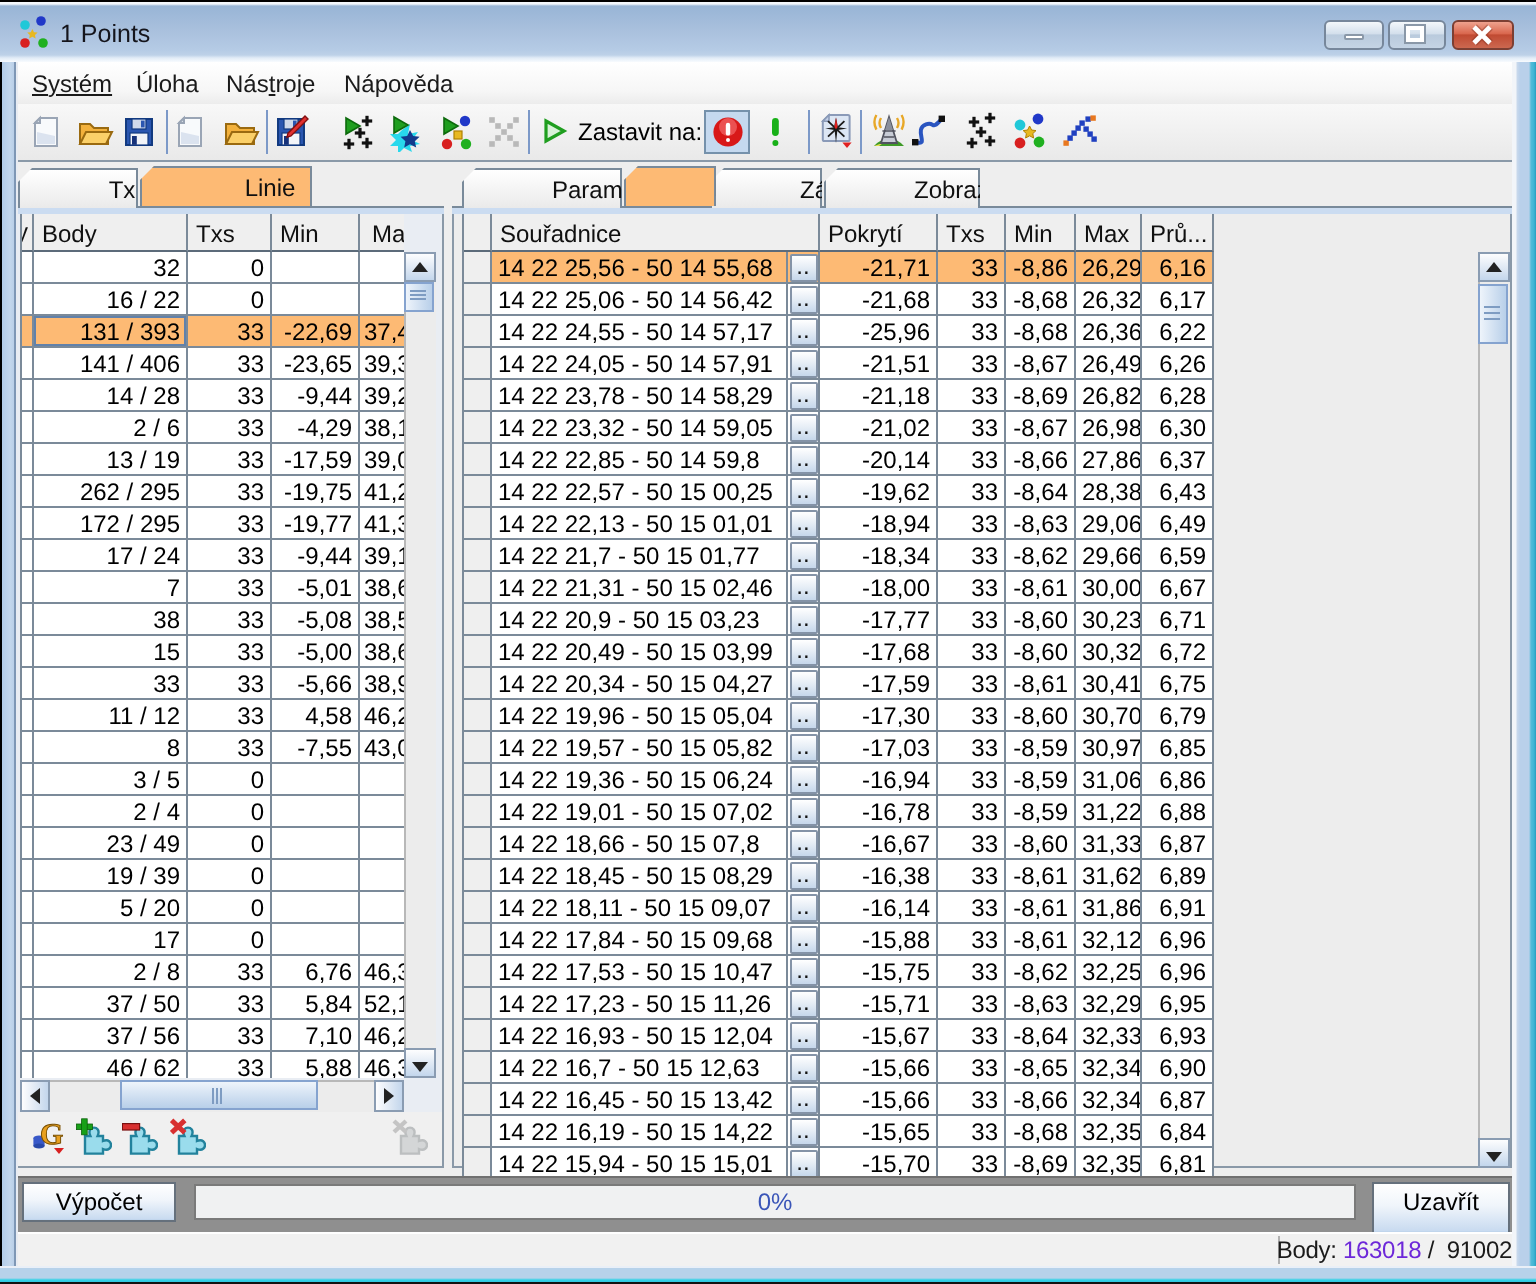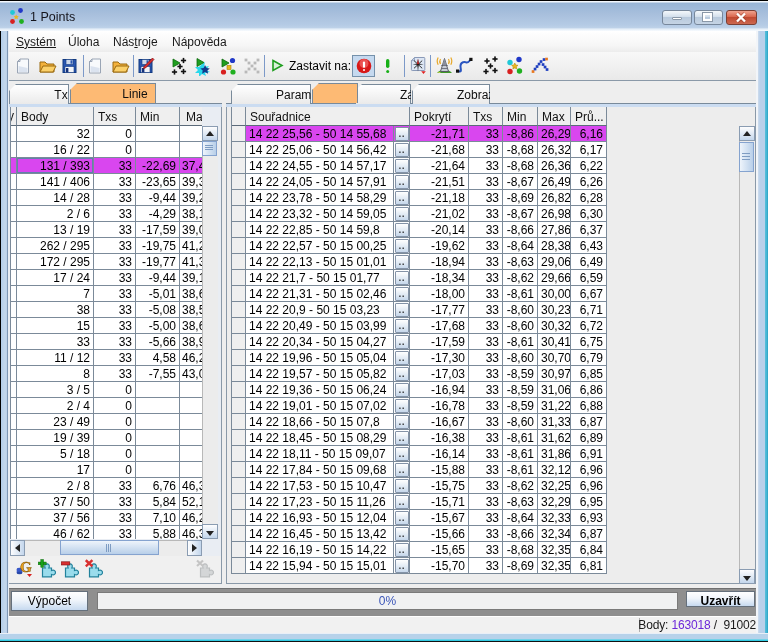--- a/index.html
+++ b/index.html
@@ -7,21 +7,21 @@
 
 
 table.tbl, table.tbl2 { position:absolute; border-collapse:separate; border-spacing:0; table-layout:fixed; background:#fff; }
 table.tbl  { width:192px; }
 table.tbl2 { width:375px; }
 td { height:16px; padding:0 3px 0 3px; font-size:12px; white-space:nowrap; overflow:hidden;
      border-right:1px solid #7b8a99; border-bottom:1px solid #7b8a99; }
 tr.hd td { height:19px; background:#efefef; border-bottom:1px solid #5c6b7a; color:#101010; padding-left:4px; padding-top:2px; }
 tr.rw td.r { text-align:right; }
 tr.rw td.l { text-align:left; }
-tr.sel td { background:#d946ef; }
+tr.sel td { background:#fdba74; }
 td.foc { box-shadow: inset 0 0 0 1px #6181aa; }
 
 .tbl { border-left:1px solid #7b8a99; clip-path: inset(0 0 0 0); }
 .tbl td.c0{ width:6px; padding:0;}
 .tbl td.c1{ width:77px; }
 .tbl td.c2{ width:42px; }
 .tbl td.c3{ width:44px; }
 .tbl td.c4{ width:24px; border-right:none; padding-left:2px;}
 
 .tbl2 { border-left:1px solid #7b8a99; }
@@ -359,21 +359,21 @@
         </tr>
 <tr class="rw">
           <td class="c0"></td>
           <td class="c1 r">19 / 39</td>
           <td class="c2 r">0</td>
           <td class="c3 r"></td>
           <td class="c4 l"></td>
         </tr>
 <tr class="rw">
           <td class="c0"></td>
-          <td class="c1 r">5 / 18</td>
+          <td class="c1 r">5 / 20</td>
           <td class="c2 r">0</td>
           <td class="c3 r"></td>
           <td class="c4 l"></td>
         </tr>
 <tr class="rw">
           <td class="c0"></td>
           <td class="c1 r">17</td>
           <td class="c2 r">0</td>
           <td class="c3 r"></td>
           <td class="c4 l"></td>
@@ -498,21 +498,21 @@
           <td class="d3 r">-21,68</td>
           <td class="d4 r">33</td>
           <td class="d5 r">-8,68</td>
           <td class="d6 r">26,32</td>
           <td class="d7 r">6,17</td>
         </tr>
 <tr class="rw">
           <td class="d0h"></td>
           <td class="d1">14 22 24,55 - 50 14 57,17</td>
           <td class="d2"><span class="dotbtn">..</span></td>
-          <td class="d3 r">-21,64</td>
+          <td class="d3 r">-25,96</td>
           <td class="d4 r">33</td>
           <td class="d5 r">-8,68</td>
           <td class="d6 r">26,36</td>
           <td class="d7 r">6,22</td>
         </tr>
 <tr class="rw">
           <td class="d0h"></td>
           <td class="d1">14 22 24,05 - 50 14 57,91</td>
           <td class="d2"><span class="dotbtn">..</span></td>
           <td class="d3 r">-21,51</td>
@@ -723,20 +723,30 @@
         </tr>
 <tr class="rw">
           <td class="d0h"></td>
           <td class="d1">14 22 16,93 - 50 15 12,04</td>
           <td class="d2"><span class="dotbtn">..</span></td>
           <td class="d3 r">-15,67</td>
           <td class="d4 r">33</td>
           <td class="d5 r">-8,64</td>
           <td class="d6 r">32,33</td>
           <td class="d7 r">6,93</td>
+        </tr>
+<tr class="rw">
+          <td class="d0h"></td>
+          <td class="d1">14 22 16,7 - 50 15 12,63</td>
+          <td class="d2"><span class="dotbtn">..</span></td>
+          <td class="d3 r">-15,66</td>
+          <td class="d4 r">33</td>
+          <td class="d5 r">-8,65</td>
+          <td class="d6 r">32,34</td>
+          <td class="d7 r">6,90</td>
         </tr>
 <tr class="rw">
           <td class="d0h"></td>
           <td class="d1">14 22 16,45 - 50 15 13,42</td>
           <td class="d2"><span class="dotbtn">..</span></td>
           <td class="d3 r">-15,66</td>
           <td class="d4 r">33</td>
           <td class="d5 r">-8,66</td>
           <td class="d6 r">32,34</td>
           <td class="d7 r">6,87</td>
@@ -769,21 +779,21 @@
 <div class="tri" style="left:743px;top:131px;border-left:4px solid transparent;border-right:4px solid transparent;border-bottom:5px solid #222;"></div>
 <div class="sbbtn" style="left:739px;top:569px;"></div>
 <div class="tri" style="left:743px;top:576px;border-left:4px solid transparent;border-right:4px solid transparent;border-top:5px solid #222;"></div>
 <div class="vthumb" style="left:739px;top:142px;height:30px;"></div>
 <div class="vlines" style="left:742px;top:153px;"></div>
 <div class="vlines" style="left:742px;top:156px;"></div>
 <div class="vlines" style="left:742px;top:159px;"></div>
 <div class="abs" style="left:8px;top:588px;width:751px;height:28px;background:#8f8f8f;border-top:1px solid #707070;"></div>
 <div class="btn" style="left:11px;top:591px;width:77px;height:20px;line-height:19px;">Výpočet</div>
 <div class="abs" style="left:97px;top:592px;width:581px;height:18px;background:#f0f1f2;border:1px solid #7a7a7a;text-align:center;line-height:17px;color:#3a55b8;font-size:12px;">0%</div>
-<div class="btn" style="left:686px;top:591px;width:69px;height:16px;line-height:19px;font-weight:bold;">Uzavřít</div>
+<div class="btn" style="left:686px;top:591px;width:69px;height:26px;line-height:19px;">Uzavřít</div>
 <div class="abs" style="left:8px;top:616px;width:751px;height:17px;background:#f1f1f1;border-top:1px solid #ffffff;"></div>
 <div class="abs" style="left:639px;top:618px;width:1px;height:14px;background:#b0b0b0;"></div>
 <div class="abs" style="right:12px;top:618px;font-size:12px;color:#1a1a1a;white-space:nowrap;letter-spacing:-0.15px;">Body: <span style="color:#6d28d9;">163018</span> /&nbsp;&nbsp;91002</div>
 <div class="abs" style="left:0;top:0;width:768px;height:31px;
 background:linear-gradient(#000 0px,#000 1px,#f2f7fc 1px,#f2f7fc 2px,#98b5d6 3px,#a9c0dd 15px,#b5cbe5 25px,#bdd1e8 27.5px,#e2ecf7 29px,#f8fbfe 31px);"></div>
 <svg style="position:absolute;left:10px;top:7px;" width="18" height="18" viewBox="0 0 18 18">
     <circle cx="2.5" cy="5.5" r="2.4" fill="#20c8d8"></circle>
     <circle cx="10.5" cy="3.5" r="2.4" fill="#2038c8"></circle>
     <circle cx="2.5" cy="14.5" r="2.4" fill="#d82020"></circle>
     <circle cx="11.5" cy="14.5" r="2.4" fill="#20b020"></circle>

